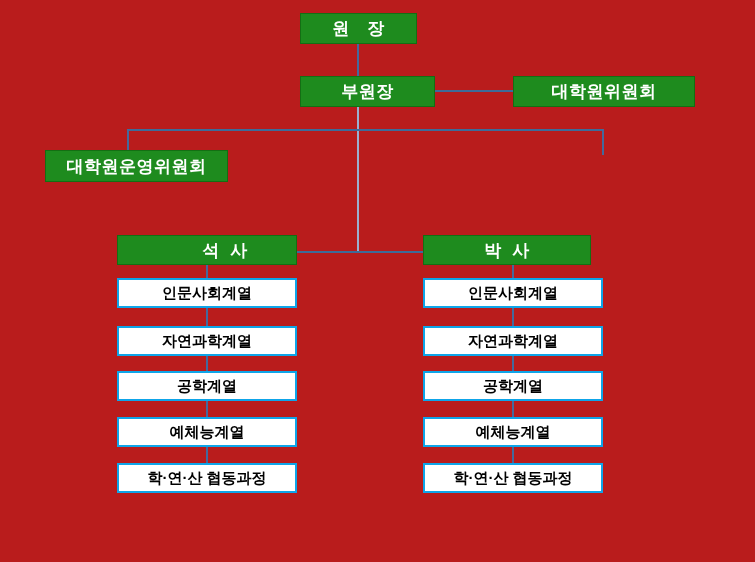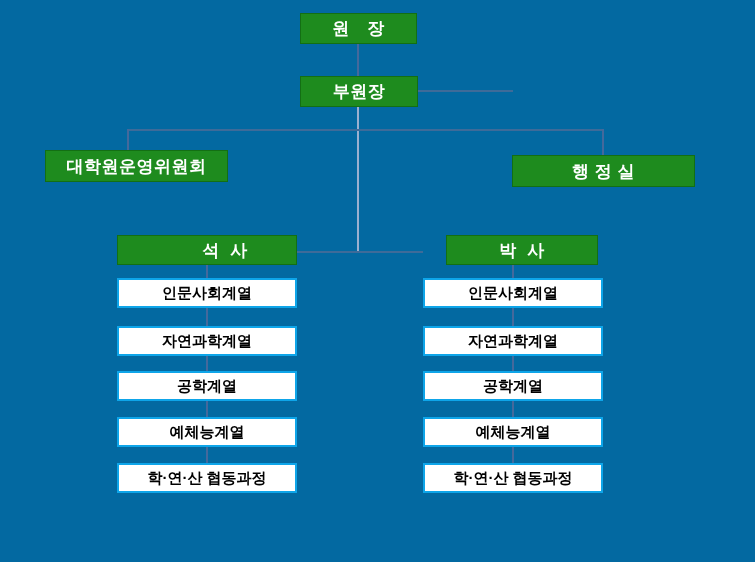--- a/index.html
+++ b/index.html
@@ -4,21 +4,21 @@
 <style>
   html, body {
     margin: 0;
     padding: 0;
     background: #ffffff;
   }
   #canvas {
     position: relative;
     width: 755px;
     height: 562px;
-    background: #0369a1;
+    background: #b91c1c;
     font-family: "Liberation Sans", "DejaVu Sans", sans-serif;
     overflow: hidden;
   }
   .gbox {
     position: absolute;
     background: #1e8b1e;
     border: 1px solid #136f13;
     color: #ffffff;
     font-weight: bold;
     font-size: 17px;
@@ -76,34 +76,34 @@
   <div class="vline" style="left:206px; top:447px; height:16px;"></div>
 
   <div class="vline" style="left:512px; top:265px; height:13px;"></div>
   <div class="vline" style="left:512px; top:308px; height:18px;"></div>
   <div class="vline" style="left:512px; top:356px; height:15px;"></div>
   <div class="vline" style="left:512px; top:401px; height:16px;"></div>
   <div class="vline" style="left:512px; top:447px; height:16px;"></div>
 
   <div class="gbox" style="left:300px; top:13px; width:117px; height:31px;">원　장</div>
 
-  <div class="gbox" style="left:300px; top:76px; width:118px; height:31px;">부원장</div>
+  <div class="gbox" style="left:300px; top:76px; width:135px; height:31px;">부원장</div>
 
+  <div class="gbox" style="left:513px; top:76px; width:182px; height:31px;">대학원위원회</div>
 
   <div class="gbox" style="left:45px; top:150px; width:183px; height:32px;">대학원운영위원회</div>
 
-  <div class="gbox" style="left:512px; top:155px; width:183px; height:32px;">행 정 실</div>
 
   <div class="gbox" style="left:117px; top:235px; width:180px; height:30px;padding-left:36px;">석  사</div>
   <div class="wbox" style="left:117px; top:278px; width:180px; height:30px;">인문사회계열</div>
   <div class="wbox" style="left:117px; top:326px; width:180px; height:30px;">자연과학계열</div>
   <div class="wbox" style="left:117px; top:371px; width:180px; height:30px;">공학계열</div>
   <div class="wbox" style="left:117px; top:417px; width:180px; height:30px;">예체능계열</div>
   <div class="wbox" style="left:117px; top:463px; width:180px; height:30px;">학·연·산 협동과정</div>
 
-  <div class="gbox" style="left:423px; top:235px; width:152px; height:30px;margin-left:23px;">박  사</div>
+  <div class="gbox" style="left:423px; top:235px; width:168px; height:30px;">박  사</div>
   <div class="wbox" style="left:423px; top:278px; width:180px; height:30px;">인문사회계열</div>
   <div class="wbox" style="left:423px; top:326px; width:180px; height:30px;">자연과학계열</div>
   <div class="wbox" style="left:423px; top:371px; width:180px; height:30px;">공학계열</div>
   <div class="wbox" style="left:423px; top:417px; width:180px; height:30px;">예체능계열</div>
   <div class="wbox" style="left:423px; top:463px; width:180px; height:30px;">학·연·산 협동과정</div>
 
 </div>
 
 </body></html>

